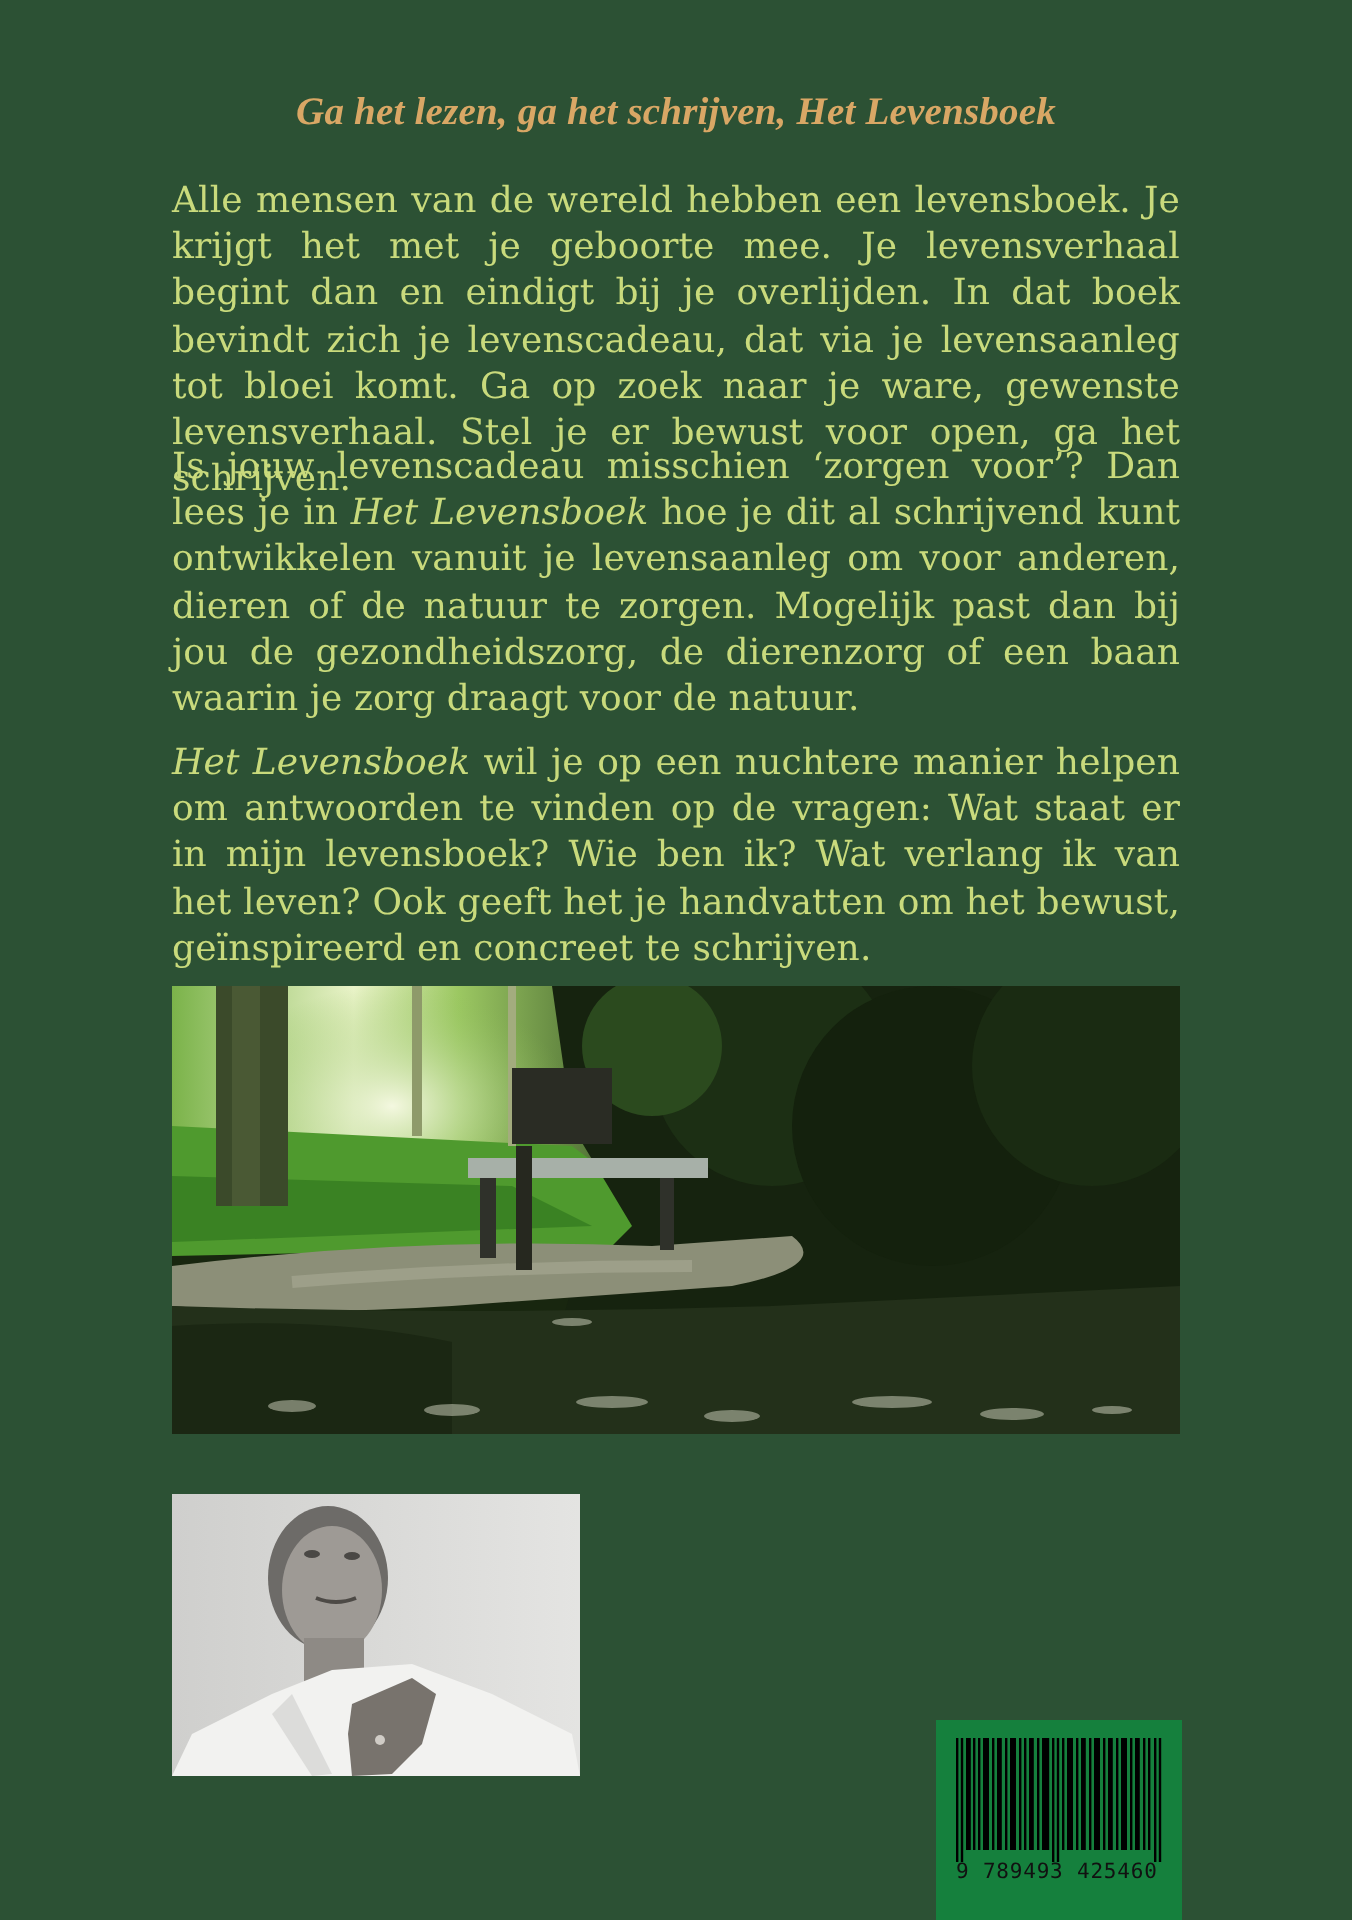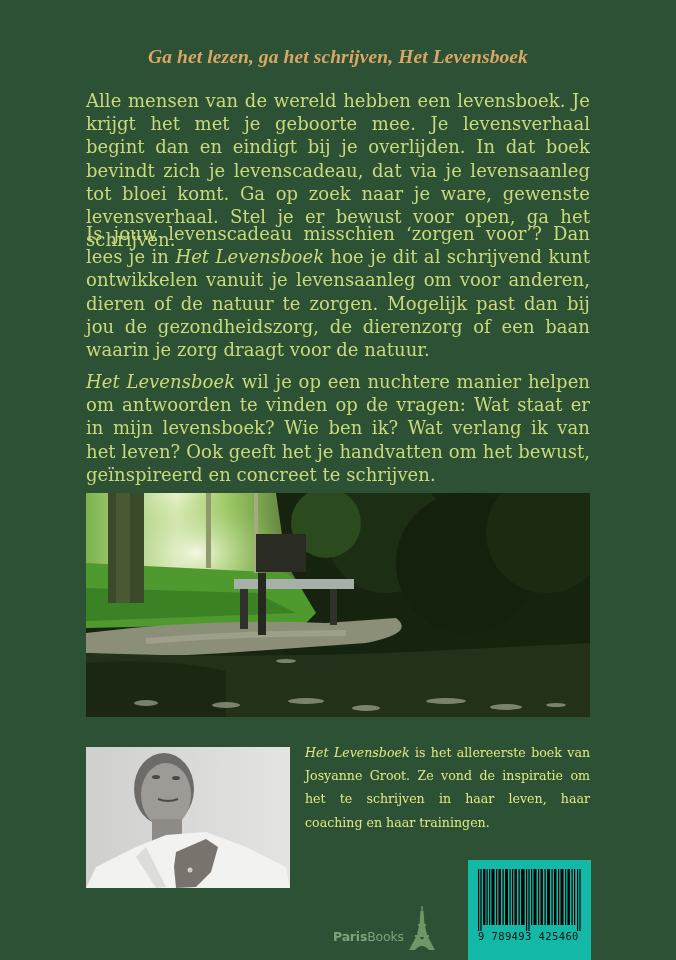--- a/index.html
+++ b/index.html
@@ -91,21 +91,21 @@
       margin-bottom: 6px;
     }
     .publisher-name .bold { font-weight: bold; }
     .eiffel { margin-left: 3px; display: block; }
     .barcode {
       position: absolute;
       left: 468px;
       top: 860px;
       width: 123px;
       height: 100px;
-      background: #14b8a6;
+      background: #15803d;
       padding: 9px 10px 0 10px;
     }
     .barcode svg { display: block; }
     .isbn {
       font-family: "DejaVu Sans Mono", "Liberation Mono", monospace;
       font-size: 10.5px;
       color: #111;
       letter-spacing: 0.4px;
       margin-top: -1px;
       white-space: nowrap;
@@ -210,37 +210,21 @@
       <rect x="66" y="72" width="30" height="24" fill="#8e8a85"></rect>
 
       <path d="M0 141 L10 120 L50 100 L80 88 L120 85 L160 100 L200 120 L204 141 Z" fill="#f2f2f0"></path>
       <path d="M60 100 L80 140 L70 141 L50 110 Z" fill="#dcdcda"></path>
 
       <path d="M90 105 L120 92 L132 100 L125 125 L110 140 L90 141 L88 120 Z" fill="#78736d"></path>
       <circle cx="104" cy="123" r="2.5" fill="#d0ccc6"></circle>
     </svg>
   </div>
 
-  <p id="bio">
-    <em>Het Levensboek</em><span> is het allereerste boek van Josyanne Groot. Ze vond de inspiratie om het te schrijven in haar leven, haar coaching en haar trainingen.</span>
-  </p>
-
-  <div class="publisher">
-    <span class="publisher-name"><span class="bold">Paris</span><span>Books</span></span>
-    <svg class="eiffel" width="30" height="44" viewBox="0 0 30 44" xmlns="http://www.w3.org/2000/svg">
-      <g fill="#6f9667">
-        <rect x="14.3" y="0" width="1.4" height="5"></rect>
-        <path d="M13.5 5 L16.5 5 L17.5 18 L12.5 18 Z"></path>
-        <rect x="11" y="18" width="8" height="2"></rect>
-        <path d="M12 20 L18 20 L20 29 L10 29 Z"></path>
-        <rect x="8" y="29" width="14" height="2"></rect>
-        <path d="M9 31 L13 31 Q15 36 17 31 L21 31 L28 44 L22 44 Q15 36 8 44 L2 44 Z"></path>
-      </g>
-    </svg>
-  </div>
+
 
   <div class="barcode">
     <svg width="103" height="62" viewBox="0 0 103 62" xmlns="http://www.w3.org/2000/svg">
       <g fill="#000">
         <rect x="0" y="0" width="1.2" height="62"></rect>
         <rect x="2.4" y="0" width="1.2" height="62"></rect>
         <rect x="5" y="0" width="2.4" height="56"></rect>
         <rect x="8.5" y="0" width="1.2" height="56"></rect>
         <rect x="11" y="0" width="1.2" height="56"></rect>
         <rect x="13.5" y="0" width="3" height="56"></rect>

